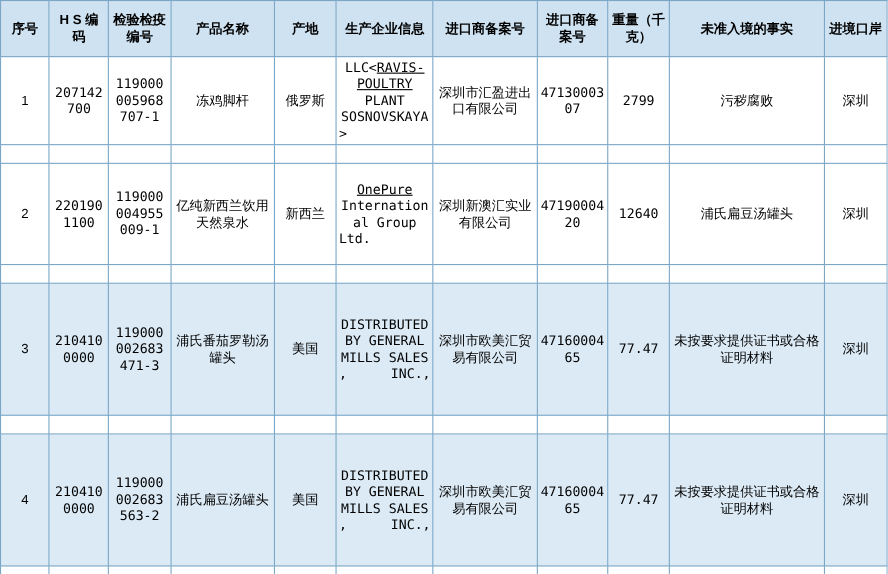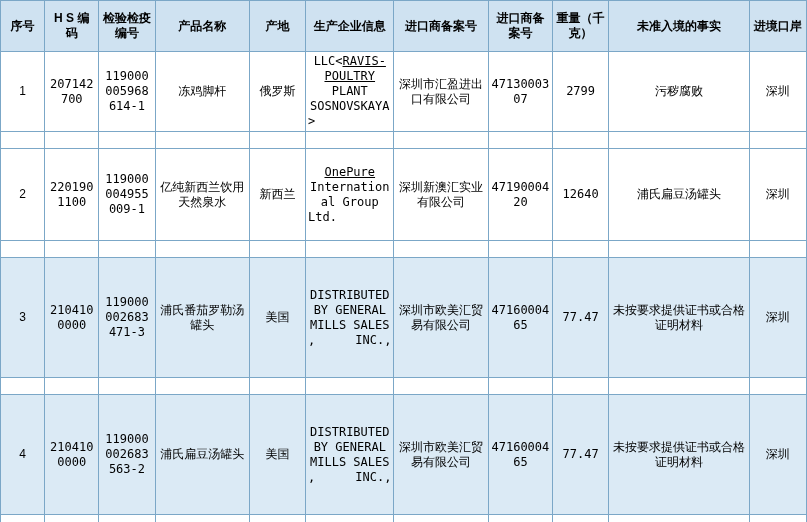--- a/index.html
+++ b/index.html
@@ -115,21 +115,21 @@
         <th>重量（千克）</th>
         <th>未准入境的事实</th>
         <th>进境口岸</th>
       </tr>
     </thead>
     <tbody>
 
       <tr class="data-row row-tall">
         <td>1</td>
         <td class="mono">207142 700</td>
-        <td class="mono">119000 005968 614-1</td>
+        <td class="mono">119000 005968 707-1</td>
         <td class="cn">冻鸡脚杆</td>
         <td class="cn">俄罗斯</td>
         <td class="enterprise"><span>LLC&lt;<span class="ul">RAVIS-POULTRY</span> PLANT SOSNOVSKAYA&gt;</span></td>
         <td class="cn">深圳市汇盈进出口有限公司</td>
         <td class="mono">4713000307</td>
         <td class="mono">2799</td>
         <td class="cn">污秽腐败</td>
         <td class="cn">深圳</td>
       </tr>
 

